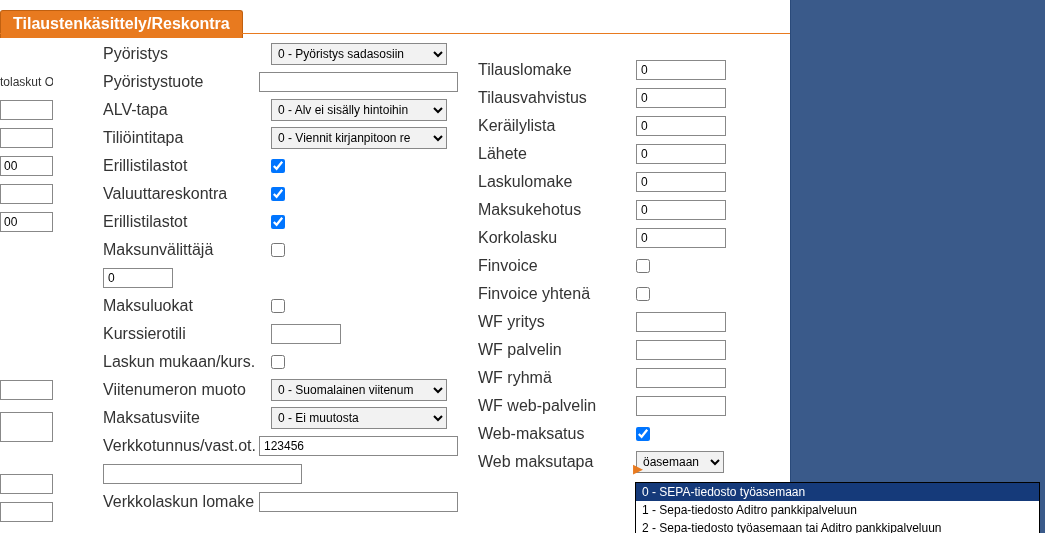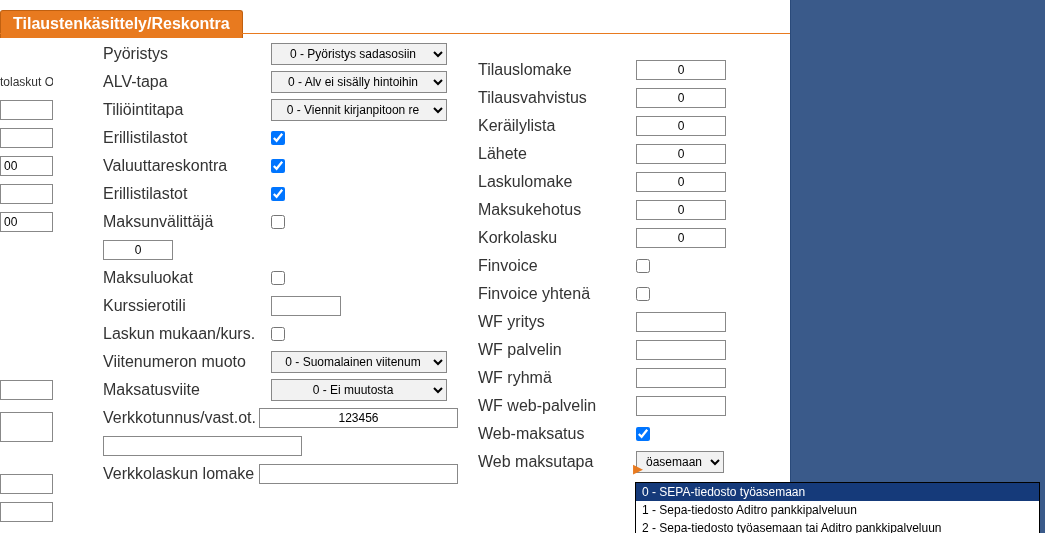--- a/index.html
+++ b/index.html
@@ -75,21 +75,21 @@
     height: 28px;
     display: flex;
     align-items: center;
   }
   .lbl {
     width: 168px;
     color: #333;
     font-size: 16px;
   }
   .col2 .lbl { width: 158px; }
-  .ctrl { flex: 0 0 auto; text-align: center; }
+  .ctrl { flex: 0 0 auto; }
   select.sel {
     width: 176px;
     height: 22px;
     border: 1px solid #888;
     background: #f2f2f2;
     font-family: inherit;
     font-size: 12px;
     padding: 0 2px;
   }
   select.sel-sm { width:88px; height:22px; border:1px solid #888; background:#f2f2f2; font-family:inherit; font-size:12px; padding:0 2px;}
@@ -187,20 +187,24 @@
         <input class="frag-input" value="" style="">
       </div>
   </div>
 
   <div class="col1">
     <div class="row">
         <span class="lbl">Pyöristys</span>
       <select class="sel ctrl"><option>0 - Pyöristys sadasosiin</option></select>
       </div>
     <div class="row">
+        <span class="lbl">Pyöristystuote</span>
+      <input class="txt w176 ctrl" value="" style="">
+      </div>
+    <div class="row">
         <span class="lbl">ALV-tapa</span>
       <select class="sel ctrl"><option>0 - Alv ei sisälly hintoihin</option></select>
       </div>
     <div class="row">
         <span class="lbl">Tiliöintitapa</span>
       <select class="sel ctrl"><option>0 - Viennit kirjanpitoon re</option></select>
       </div>
     <div class="row">
         <span class="lbl">Erillistilastot</span>
       <input type="checkbox" class="chk ctrl" checked="" style="">

